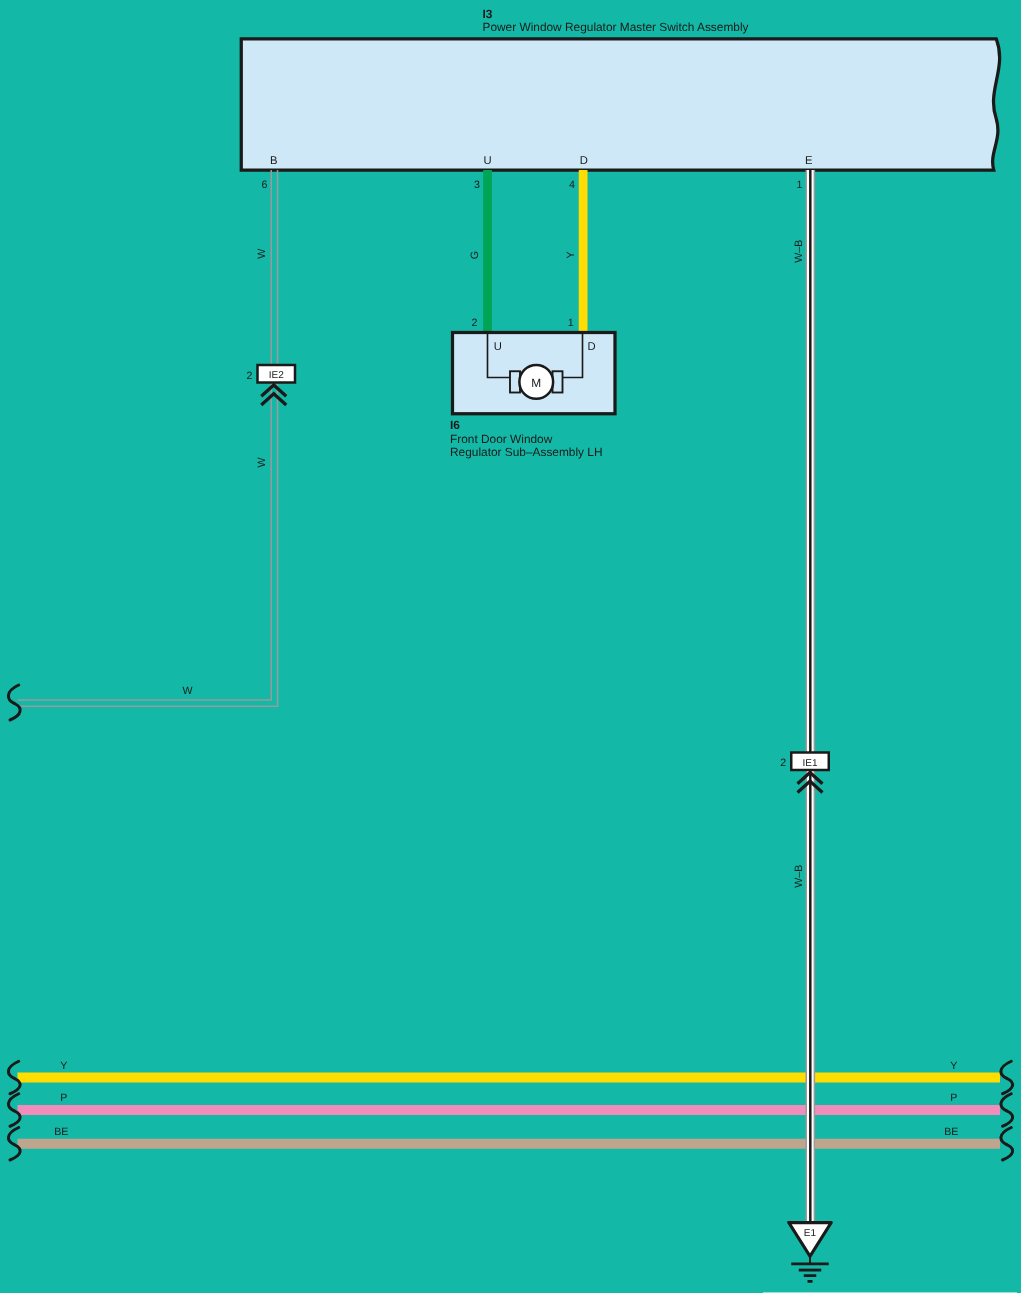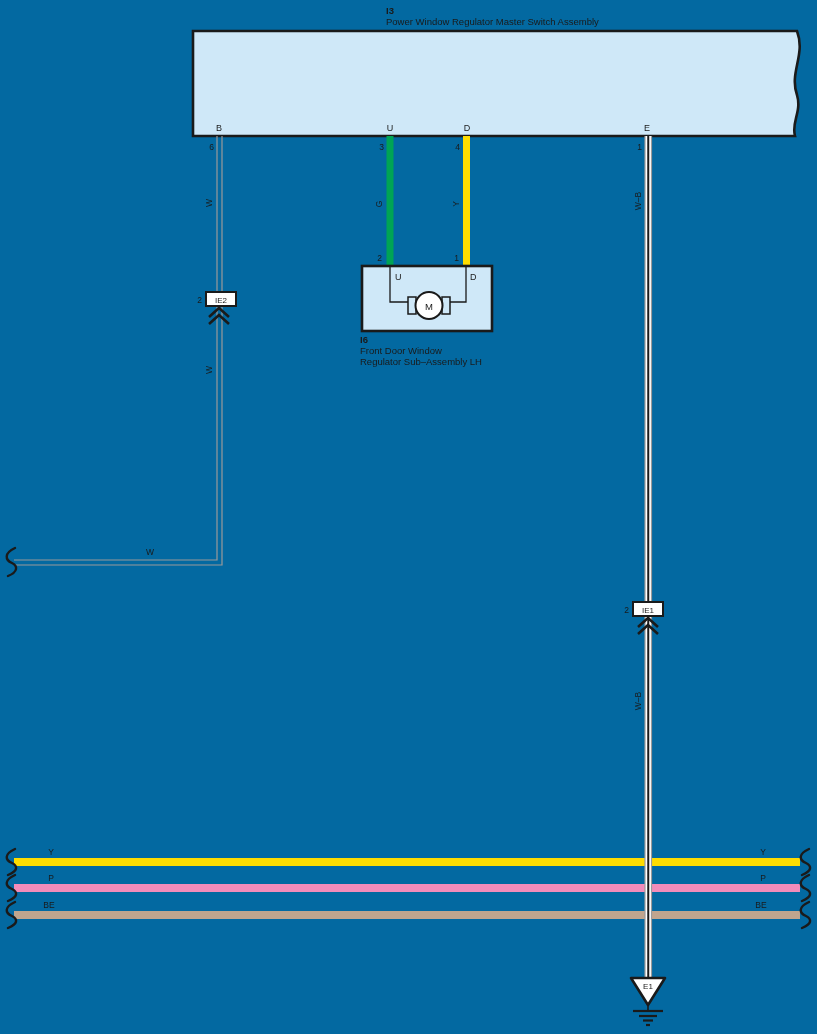--- a/index.html
+++ b/index.html
@@ -4,21 +4,21 @@
 <style>
   html, body {
     margin: 0;
     padding: 0;
     background: #ffffff;
   }
   .stage {
     position: relative;
     width: 817px;
     height: 1034px;
-    background: #0369a1;
+    background: #14b8a6;
     font-family: "Liberation Sans", sans-serif;
   }
   svg text {
     font-family: "Liberation Sans", sans-serif;
     fill: #1a1a1a;
   }
   .t-title   { font-size: 9.5px; }
   .t-code    { font-size: 9.5px; font-weight: bold; }
   .t-pin     { font-size: 9px; }
   .t-num     { font-size: 8.5px; }

